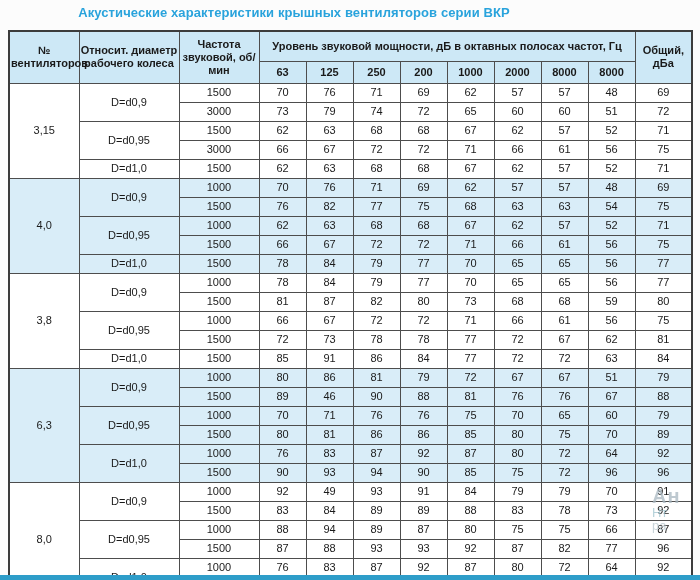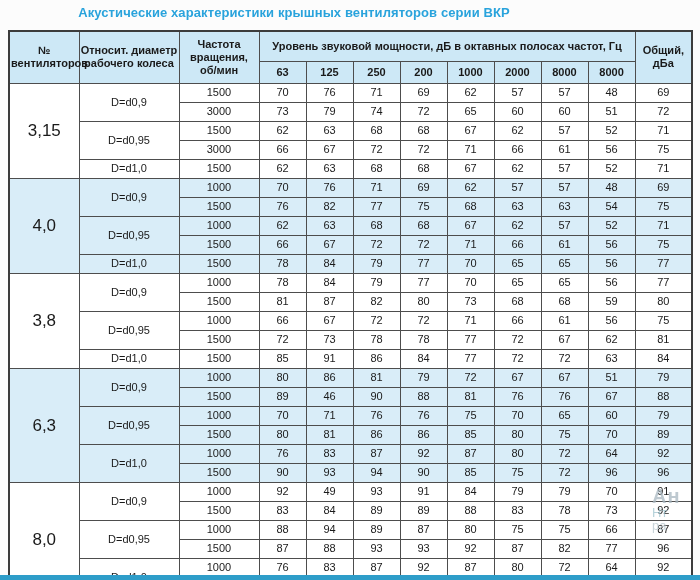--- a/index.html
+++ b/index.html
@@ -23,21 +23,21 @@
     text-align:center;vertical-align:middle;
     color:#1a1a1a;padding:0 1px;
   }
   thead th{
     background:#cde8f6;font-weight:bold;font-size:11px;line-height:1.18;
   }
   thead tr.h1{height:30px;}
   thead tr.h2{height:22px;}
   tbody td{font-size:11px;height:18px;line-height:1;background:#ffffff;}
   tbody tr.tint td{background:#d9edf8;}
-  td.fan-cell{font-size:17px;}
+  td.fan-cell{font-size:11px;}
   .watermark{
     position:absolute;top:486px;right:-12px;width:60px;
     color:#a9b8c1;opacity:.75;text-align:left;line-height:1.0;
     pointer-events:none;
   }
   .wm-l1{font-size:20px;font-weight:bold;letter-spacing:1px;}
   .wm-l2{font-size:13px;color:#9fc4cf;}
   .wm-l3{font-size:13px;color:#b7c6cd;}
   .bottom-bar{
     position:absolute;left:0;bottom:0;width:700px;height:5px;
@@ -61,21 +61,21 @@
     <col style="width:47px">
       <col style="width:47px">
       <col style="width:47px">
       <col style="width:47px">
     <col style="width:57px">
   </colgroup>
   <thead>
     <tr class="h1">
       <th rowspan="2">№ вентиляторов</th>
       <th rowspan="2">Относит. диаметр рабочего колеса</th>
-      <th rowspan="2">Частота вращения, об/мин</th>
+      <th rowspan="2">Частота звуковой, об/мин</th>
       <th colspan="8">Уровень звуковой мощности, дБ в октавных полосах частот, Гц</th>
       <th rowspan="2">Общий, дБа</th>
     </tr>
     <tr class="h2" id="freq-row">
         <th>63</th>
         <th>125</th>
         <th>250</th>
         <th>200</th>
         <th>1000</th>
         <th>2000</th>

